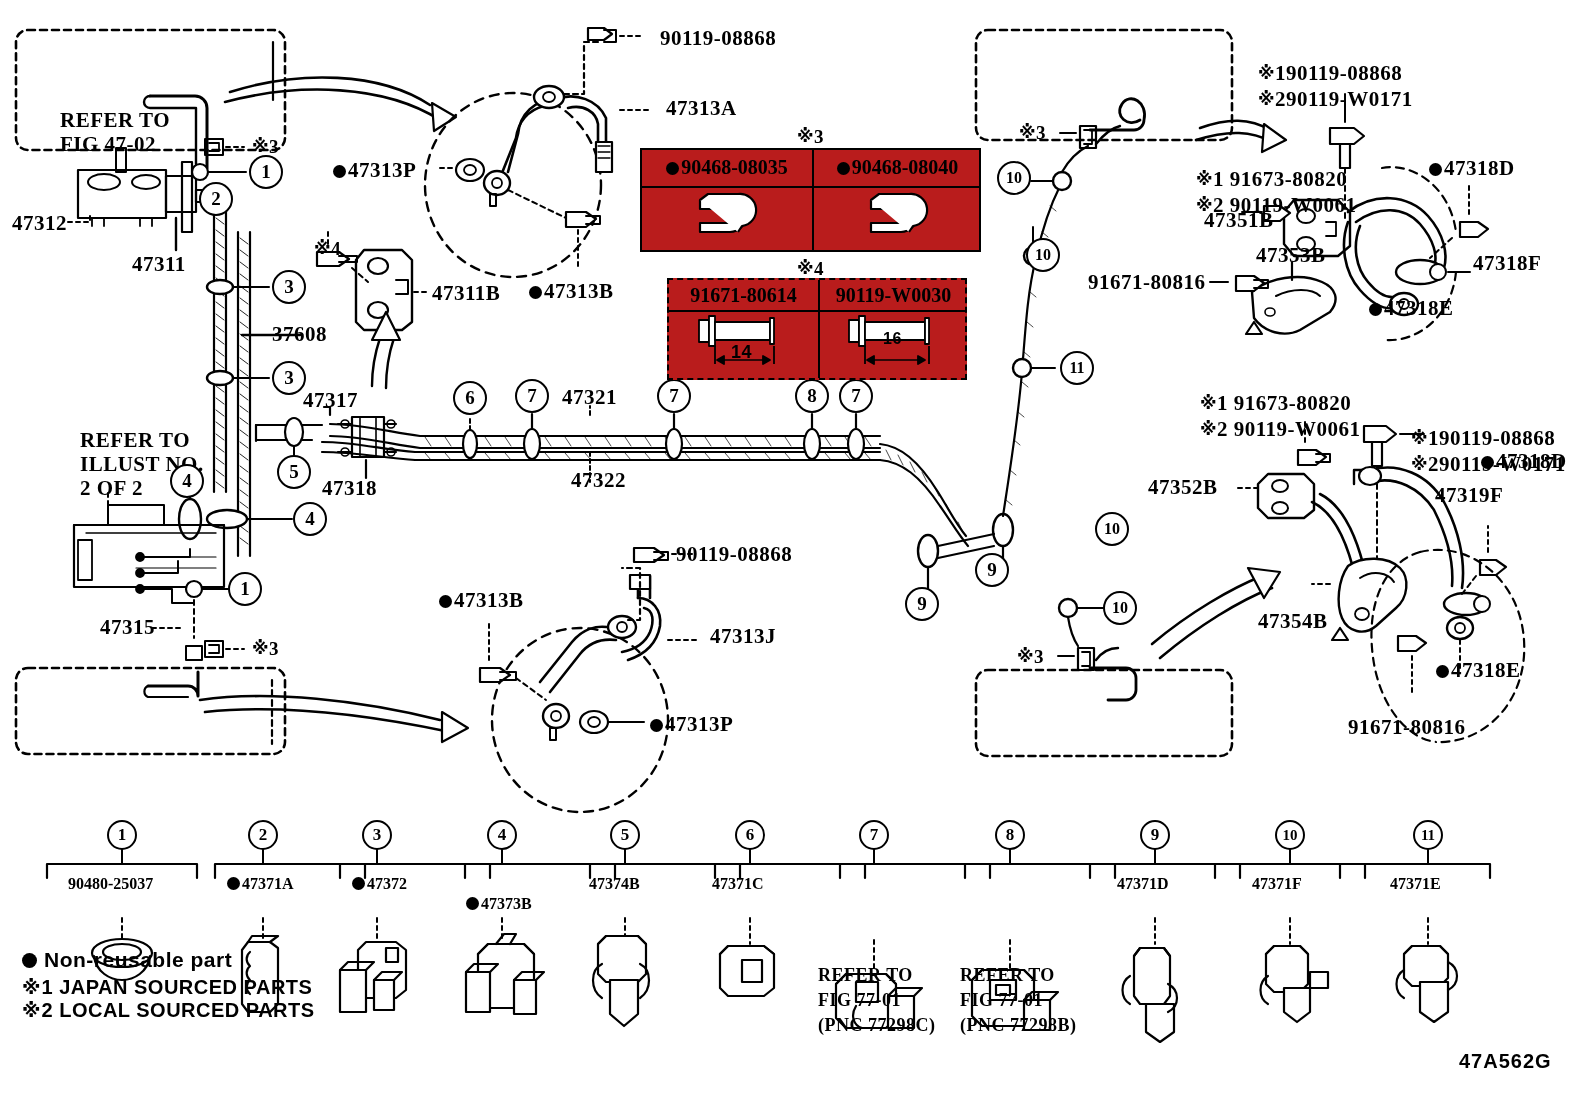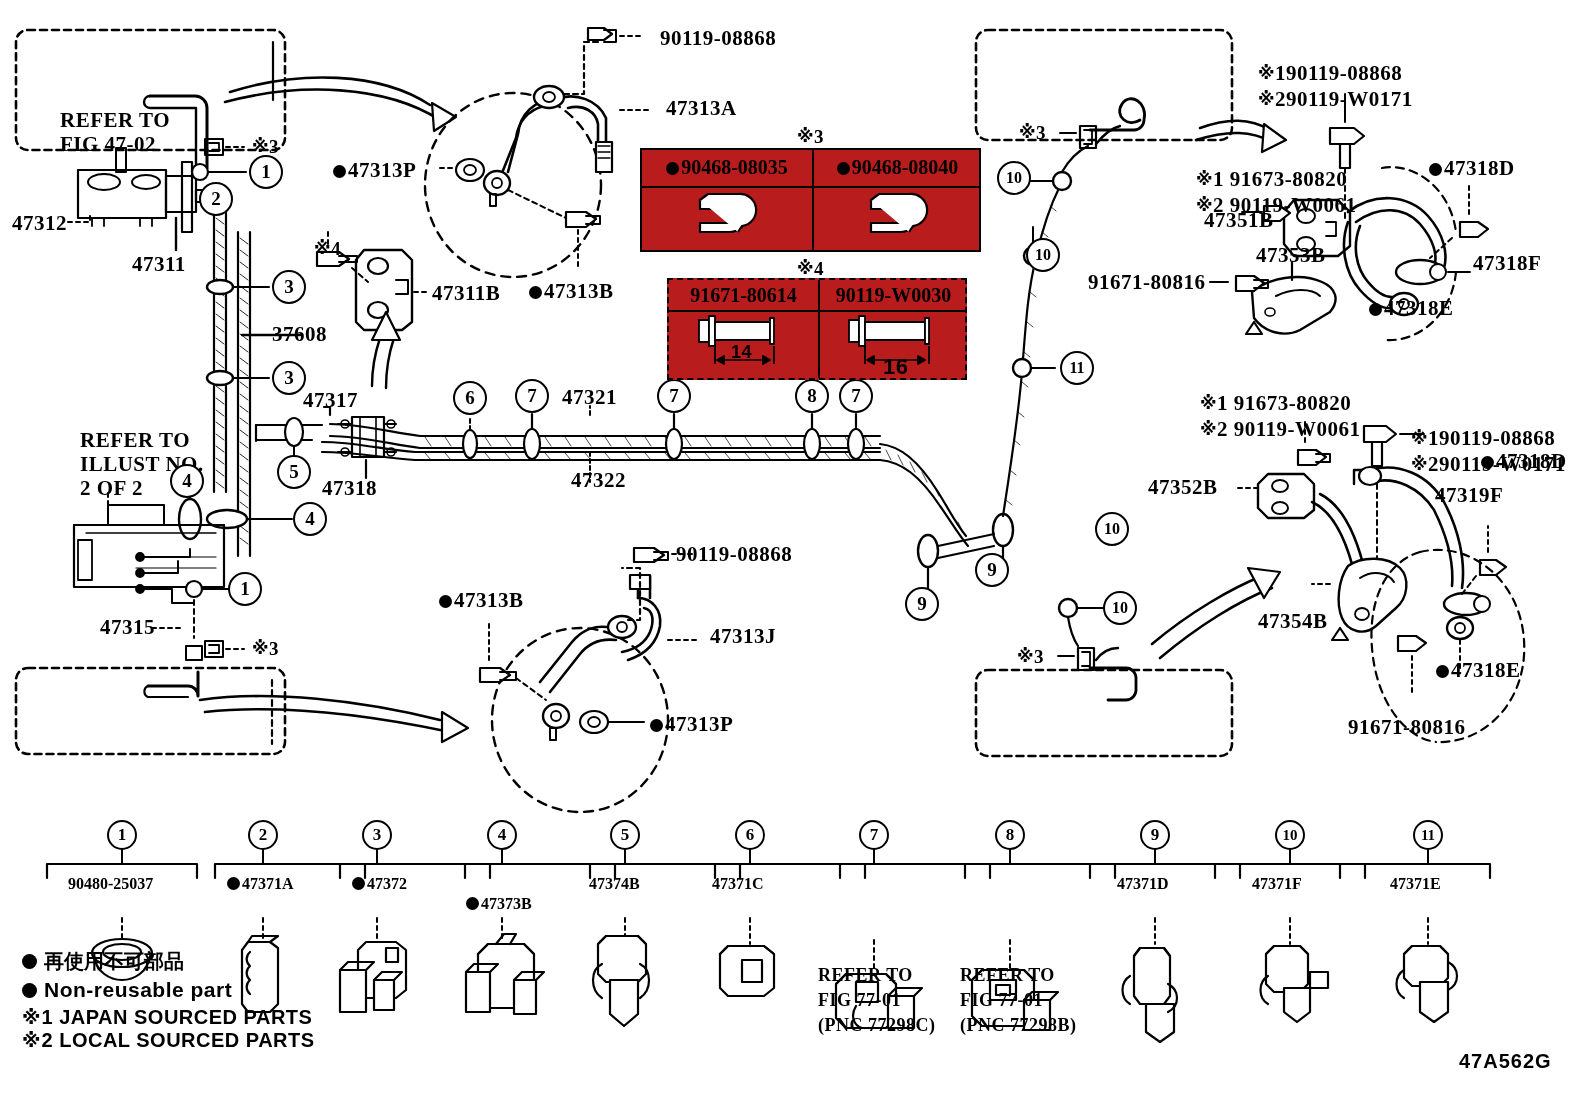--- a/index.html
+++ b/index.html
@@ -531,21 +531,21 @@
       <path d="M190 4 h6 v30 h-6 z" fill="#fff"></path>
       <path d="M196 10 h60 v18 h-60 z" fill="#fff"></path>
       <path d="M256 6 h4 v26 h-4 z" fill="#fff"></path>
       <path d="M196 34 v18 M260 34 v18"></path>
       <path d="M198 48 h58" stroke-width="1.6"></path>
       <path d="M198 48 l7 -4 v8 z" fill="#000"></path>
       <path d="M256 48 l-7 -4 v8 z" fill="#000"></path>
     </g>
   </svg>
   <div class="lbl sans" style="left:62px;top:62px;font-size:18px;">14</div>
-  <div class="lbl sans" style="left:214px;top:74px;font-size:22px;">16</div>
+  <div class="lbl sans" style="left:214px;top:50px;font-size:16px;">16</div>
 </div>
 
 <svg style="position:absolute;left:0;top:820px;width:1592px;height:279px;" viewBox="0 0 1592 279">
   <g fill="none" stroke="#000" stroke-width="2.2" stroke-linecap="round" stroke-linejoin="round">
 
     <g id="brackets">
       <path d="M47 28 v-14 h150 v14" transform="translate(0,30)"></path>
       <path d="M47 28 v-14 h150 v14" transform="translate(168,30)"></path>
       <path d="M47 28 v-14 h150 v14" transform="translate(293,30)"></path>
       <path d="M47 28 v-14 h150 v14" transform="translate(418,30)"></path>
@@ -698,24 +698,20 @@
 <div class="legtxt" style="left:1390px;top:875px;">47371E</div>
 
 <div class="lbl s18" style="left:818px;top:963px;line-height:1.38;">
   <span>REFER TO</span><br><span>FIG 77-01</span><br><span>(PNC 77298C)</span>
 </div>
 <div class="lbl s18" style="left:960px;top:963px;line-height:1.38;">
   <span>REFER TO</span><br><span>FIG 77-01</span><br><span>(PNC 77298B)</span>
 </div>
 
 <div style="position:absolute;left:22px;top:948px;">
-  <div style="display:flex;align-items:center;margin-bottom:3px;">
-    <span class="dot" style="width:15px;height:15px;margin-right:7px;"></span>
-    <span class="cjk">再使用不可部品</span>
-  </div>
   <div style="display:flex;align-items:center;margin-bottom:4px;">
     <span class="dot" style="width:15px;height:15px;margin-right:7px;"></span>
     <span class="lbl sans" style="position:static;font-size:21px;">Non-reusable part</span>
   </div>
   <div style="display:flex;align-items:baseline;">
     <span class="kome" style="font-size:19px;margin-right:1px;">※</span>
     <span class="lbl sans" style="position:static;font-size:20px;">1 JAPAN SOURCED PARTS</span>
   </div>
   <div style="display:flex;align-items:baseline;">
     <span class="kome" style="font-size:19px;margin-right:1px;">※</span>

